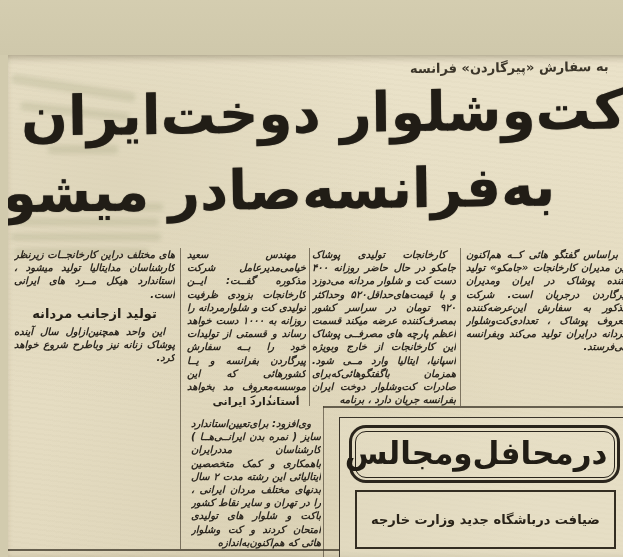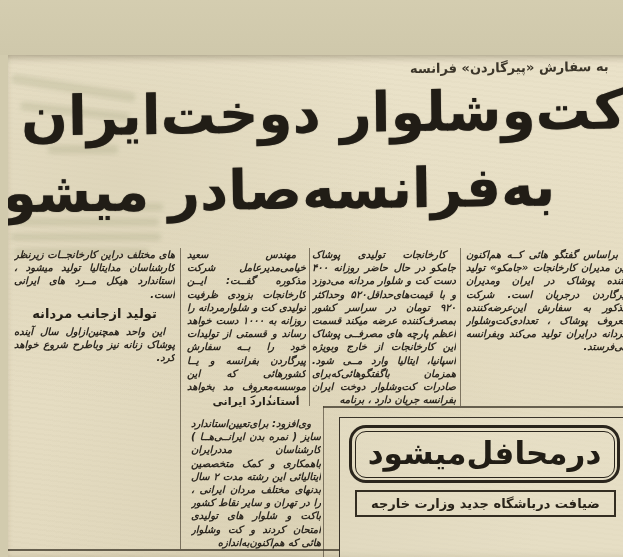--- a/index.html
+++ b/index.html
@@ -37,21 +37,21 @@
   .hrule{position:absolute;height:1.5px;background:rgba(60,53,40,.75);}
   .adbox{position:absolute;left:331px;top:362px;width:289px;height:140px;
         border:1.5px solid #3a342a;border-bottom:none;overflow:hidden;
         background:rgba(236,228,206,.35);}
   .ad-title-outer{margin:7px 9px 0 9px;border:3px solid #2a251c;border-radius:17px;
         padding:2.5px;}
   .ad-title-inner{border:1.8px solid #2a251c;border-radius:11px;padding:3px 6px 6px 6px;
         text-align:center;direction:rtl;}
   .ad-title{font-size:31px;font-weight:bold;color:#211d15;letter-spacing:1px;
         white-space:nowrap;}
-  .ad-sub{margin:7px 13px 0 15px;border:2px solid #332d22;padding:4px 4px;
+  .ad-sub{margin:7px 13px 0 15px;border:2px solid #332d22;padding:20px 4px;
         text-align:center;direction:rtl;font-size:13px;font-weight:bold;color:#292319;
         white-space:nowrap;overflow:hidden;}
   .ad-body{margin:5px 7px 0 4px;direction:rtl;text-align:justify;font-size:10.3px;
         font-weight:bold;line-height:13.5px;color:#2d2820;text-indent:12px;}
 </style>
 </head>
 <body>
 
 <div class="stage">
   <div class="band"></div>
@@ -96,20 +96,20 @@
 
     <div class="col" style="left:6px;top:193px;width:161px;height:303px;">
       <p>های مختلف دراین کارخانجــات زیرنظر کارشناسان مدایتالیا تولید میشود ، استاندارد هیکل مــرد های ایرانی است.</p>
       <div class="subhead">تولید ازجانب مردانه</div>
       <p class="ind">این واحد همچنین‌ازاول سال آینده پوشاک زنانه نیز وباطرح شروع خواهد کرد.</p>
     </div>
 
     <div class="adbox">
       <div class="ad-title-outer">
         <div class="ad-title-inner">
-          <span class="ad-title">درمحافل‌میشود</span>
+          <span class="ad-title">درمحافل‌ومجالس</span>
         </div>
       </div>
       <div class="ad-sub">ضیافت درباشگاه جدید وزارت خارجه</div>
     </div>
 
   </div>
 </div>
 
 </body></html>

